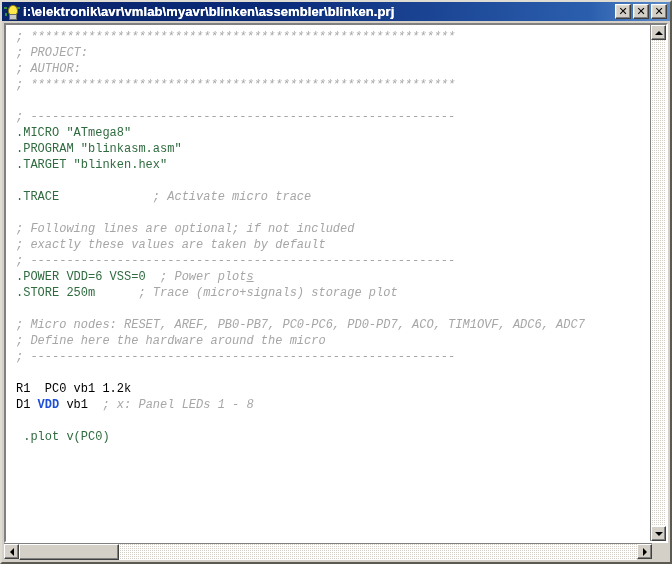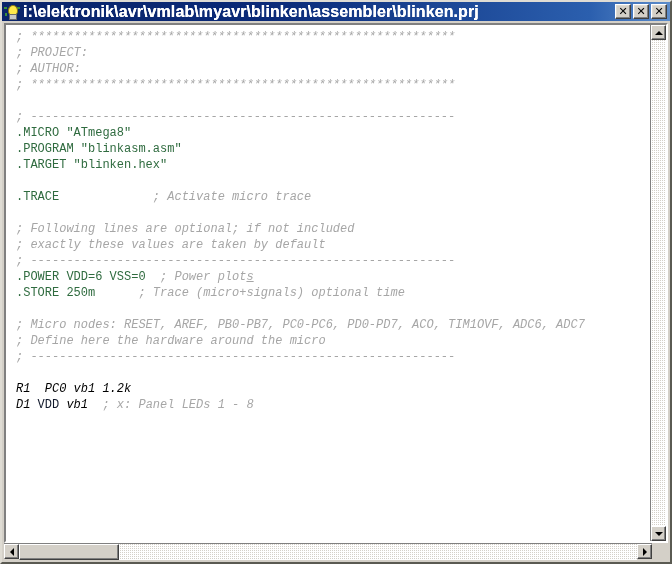--- a/index.html
+++ b/index.html
@@ -68,21 +68,21 @@
     position: absolute;
     background: #3a8f3a;
     width: 3px; height: 2px;
   }
   .bulb-ray.r1 { left: 0px; top: 3px; }
   .bulb-ray.r2 { left: 13px; top: 3px; }
   .bulb-ray.r3 { left: 1px; top: 9px; width: 2px; height: 3px; }
 
   .title-text {
     color: #ffffff;
-    font-size: 16px;
+    font-size: 13px;
     font-weight: bold;
     font-family: "Liberation Sans", sans-serif;
     letter-spacing: 0.1px;
     white-space: nowrap;
     overflow: hidden;
     flex: 1 1 auto;
     text-shadow: 0 0 0 #fff;
   }
   .title-buttons {
     display: flex;
@@ -158,25 +158,24 @@
   }
   .cmt {
     color: #a6a6a6;
     font-style: italic;
   }
   .dir {
     color: #2f6b3f;
   }
   .plain {
     color: #000000;
-    font-style: italic;
   }
   .bold {
-    font-weight: normal;
-    color: #0f172a;
+    font-weight: bold;
+    color: #1d4ed8;
   }
   .ul {
     text-decoration: underline;
   }
 
   
   .vscroll {
     flex: 0 0 16px;
     width: 16px;
     background: #d4d0c8;
@@ -298,29 +297,30 @@
             <div class="code-line"><span class="dir">.MICRO "ATmega8"</span></div>
             <div class="code-line"><span class="dir">.PROGRAM "blinkasm.asm"</span></div>
             <div class="code-line"><span class="dir">.TARGET "blinken.hex"</span></div>
             <div class="code-line">&nbsp;</div>
             <div class="code-line"><span class="dir">.TRACE</span><span class="cmt">             ; Activate micro trace</span></div>
             <div class="code-line">&nbsp;</div>
             <div class="code-line"><span class="cmt">; Following lines are optional; if not included</span></div>
             <div class="code-line"><span class="cmt">; exactly these values are taken by default</span></div>
             <div class="code-line"><span class="cmt">; -----------------------------------------------------------</span></div>
             <div class="code-line"><span class="dir">.POWER VDD=6 VSS=0</span><span class="cmt">  ; Power plot</span><span class="cmt ul">s</span></div>
-            <div class="code-line"><span class="dir">.STORE 250m</span><span class="cmt">      ; Trace (micro+signals) optional time</span></div>
+            <div class="code-line"><span class="dir">.STORE 250m</span><span class="cmt">      ; Trace (micro+signals) storage plot</span></div>
             <div class="code-line">&nbsp;</div>
             <div class="code-line"><span class="cmt">; Micro nodes: RESET, AREF, PB0-PB7, PC0-PC6, PD0-PD7, ACO, TIM1OVF, ADC6, ADC7</span></div>
             <div class="code-line"><span class="cmt">; Define here the hardware around the micro</span></div>
             <div class="code-line"><span class="cmt">; -----------------------------------------------------------</span></div>
             <div class="code-line">&nbsp;</div>
             <div class="code-line"><span class="plain">R1  PC0 vb1 1.2k</span></div>
             <div class="code-line"><span class="plain">D1 </span><span class="bold">VDD</span><span class="plain"> vb1</span><span class="cmt">  ; x: Panel LEDs 1 - 8</span></div>
             <div class="code-line">&nbsp;</div>
+            <div class="code-line"><span class="dir"> .plot v(PC0)</span></div>
           </div>
       </div>
 
       <div class="vscroll">
         <div class="sb-btn">
             <span class="arrow up"></span>
           </div>
         <div class="vtrack"></div>
         <div class="sb-btn">
             <span class="arrow down"></span>

